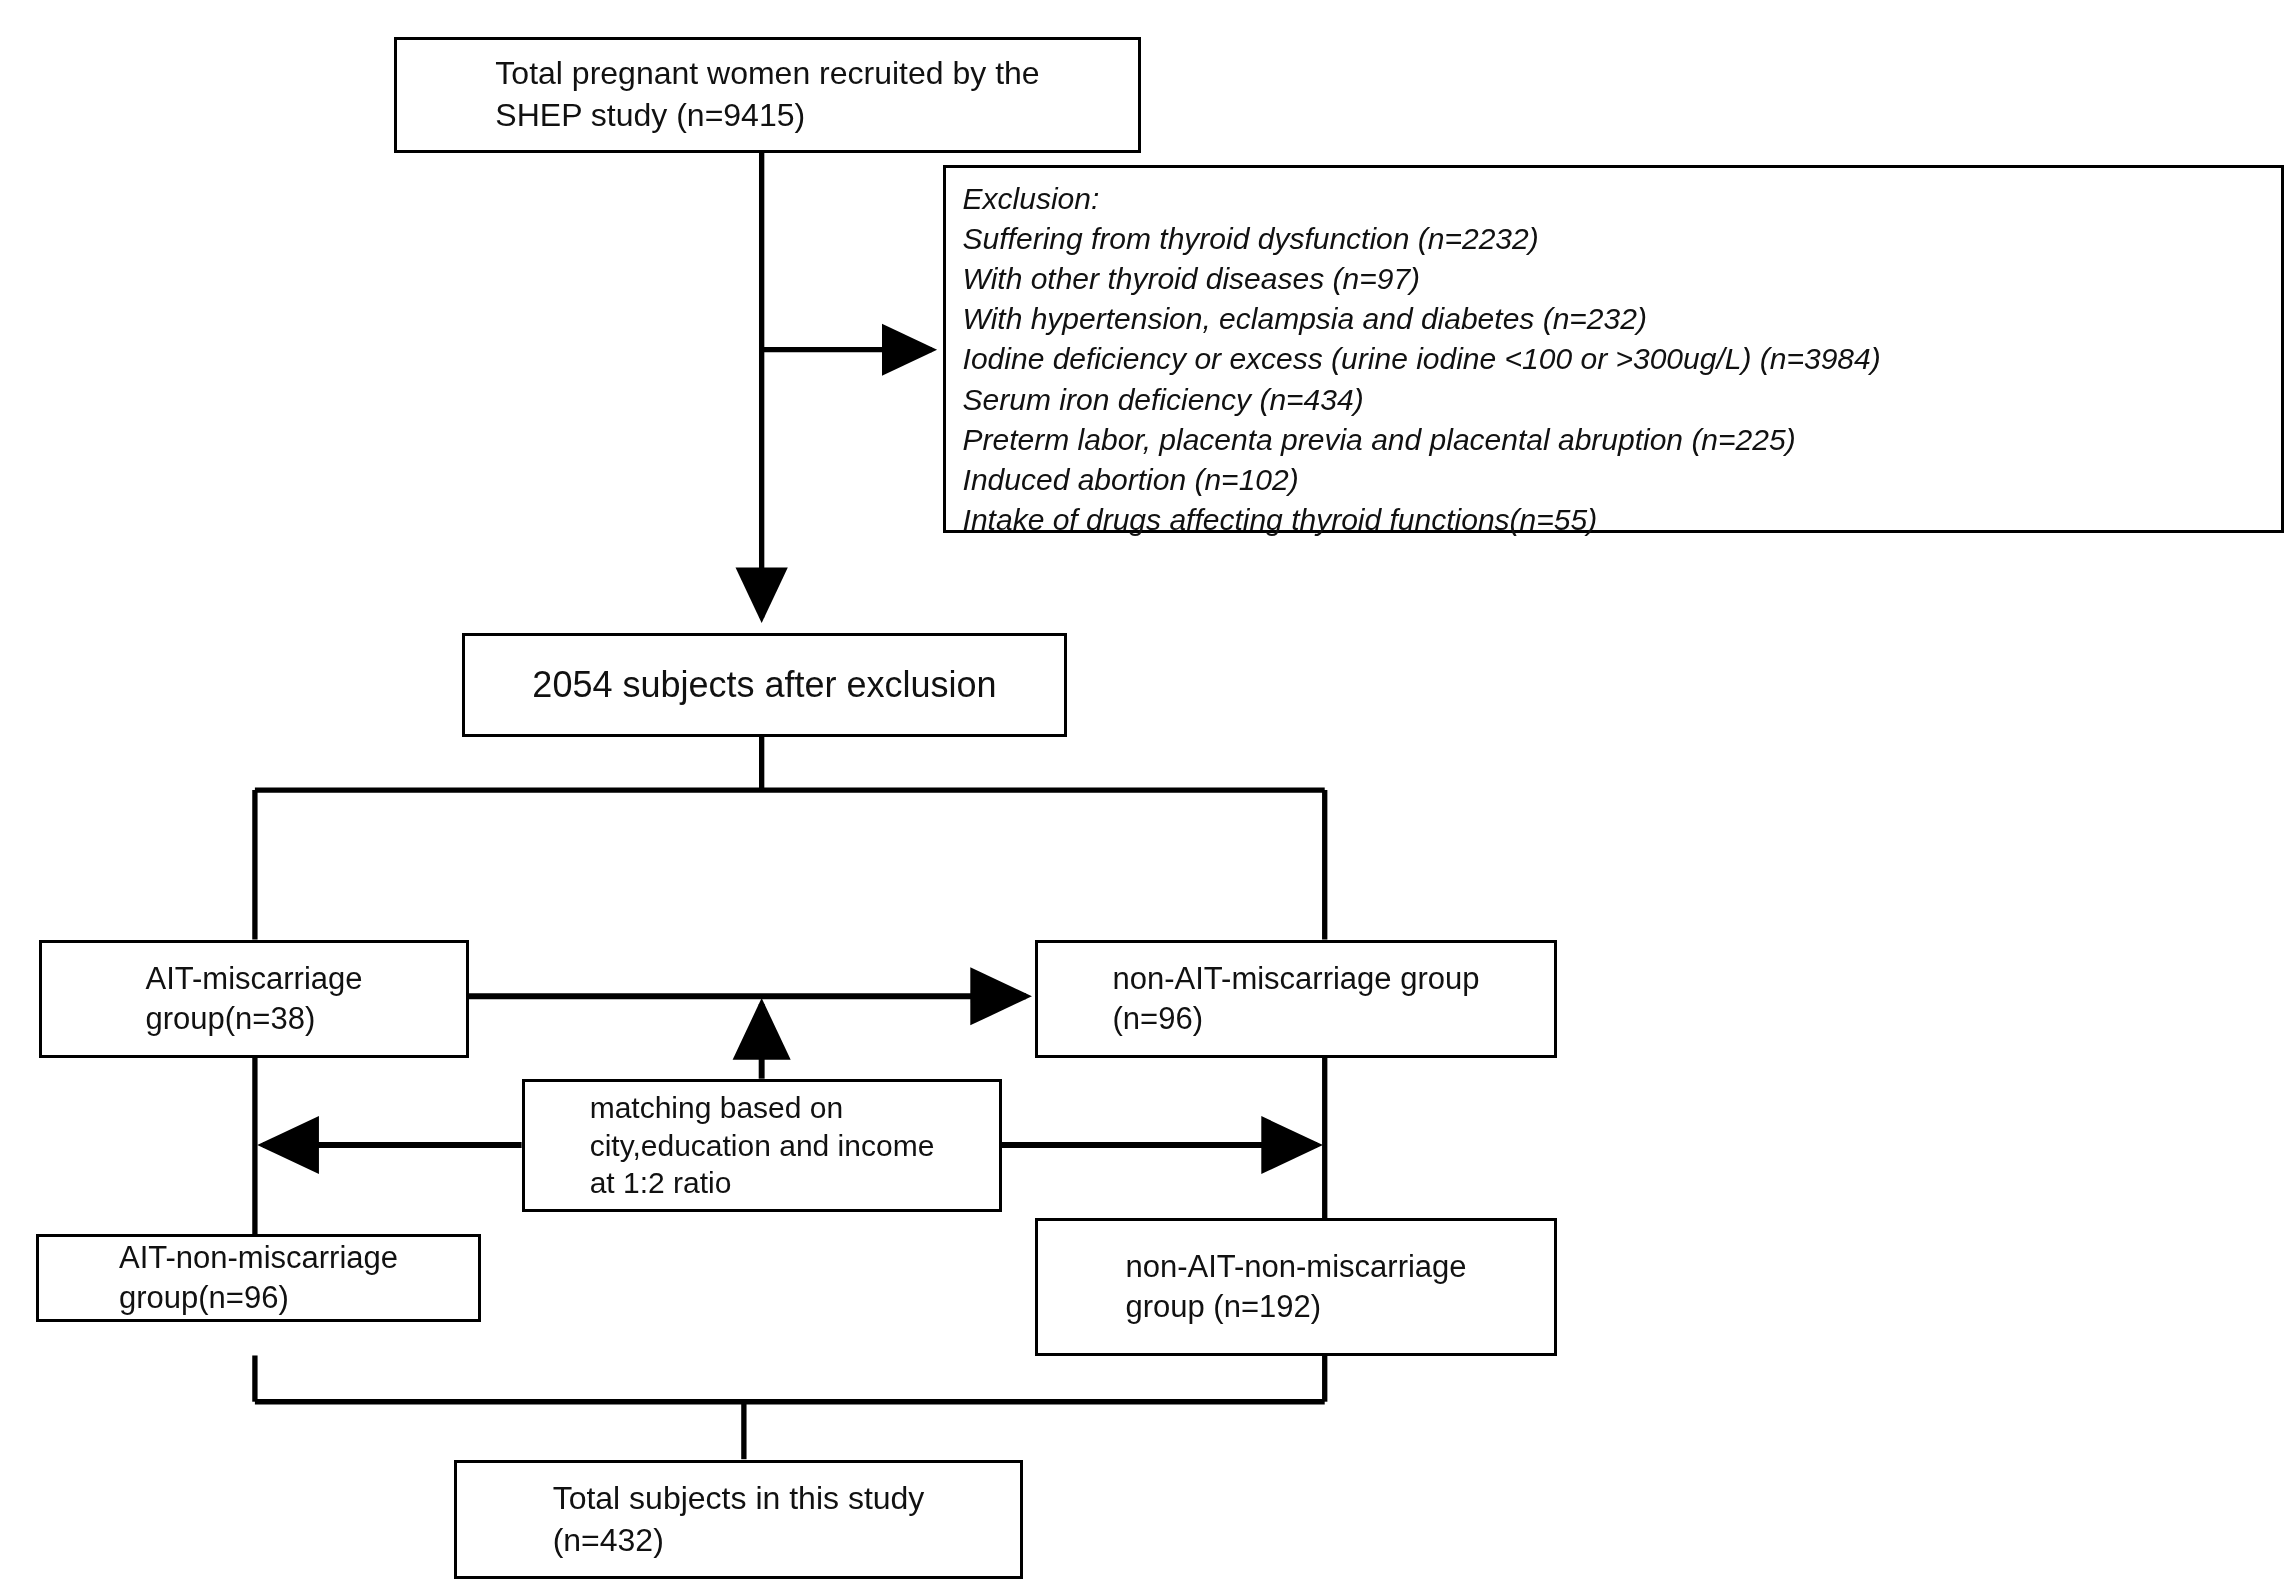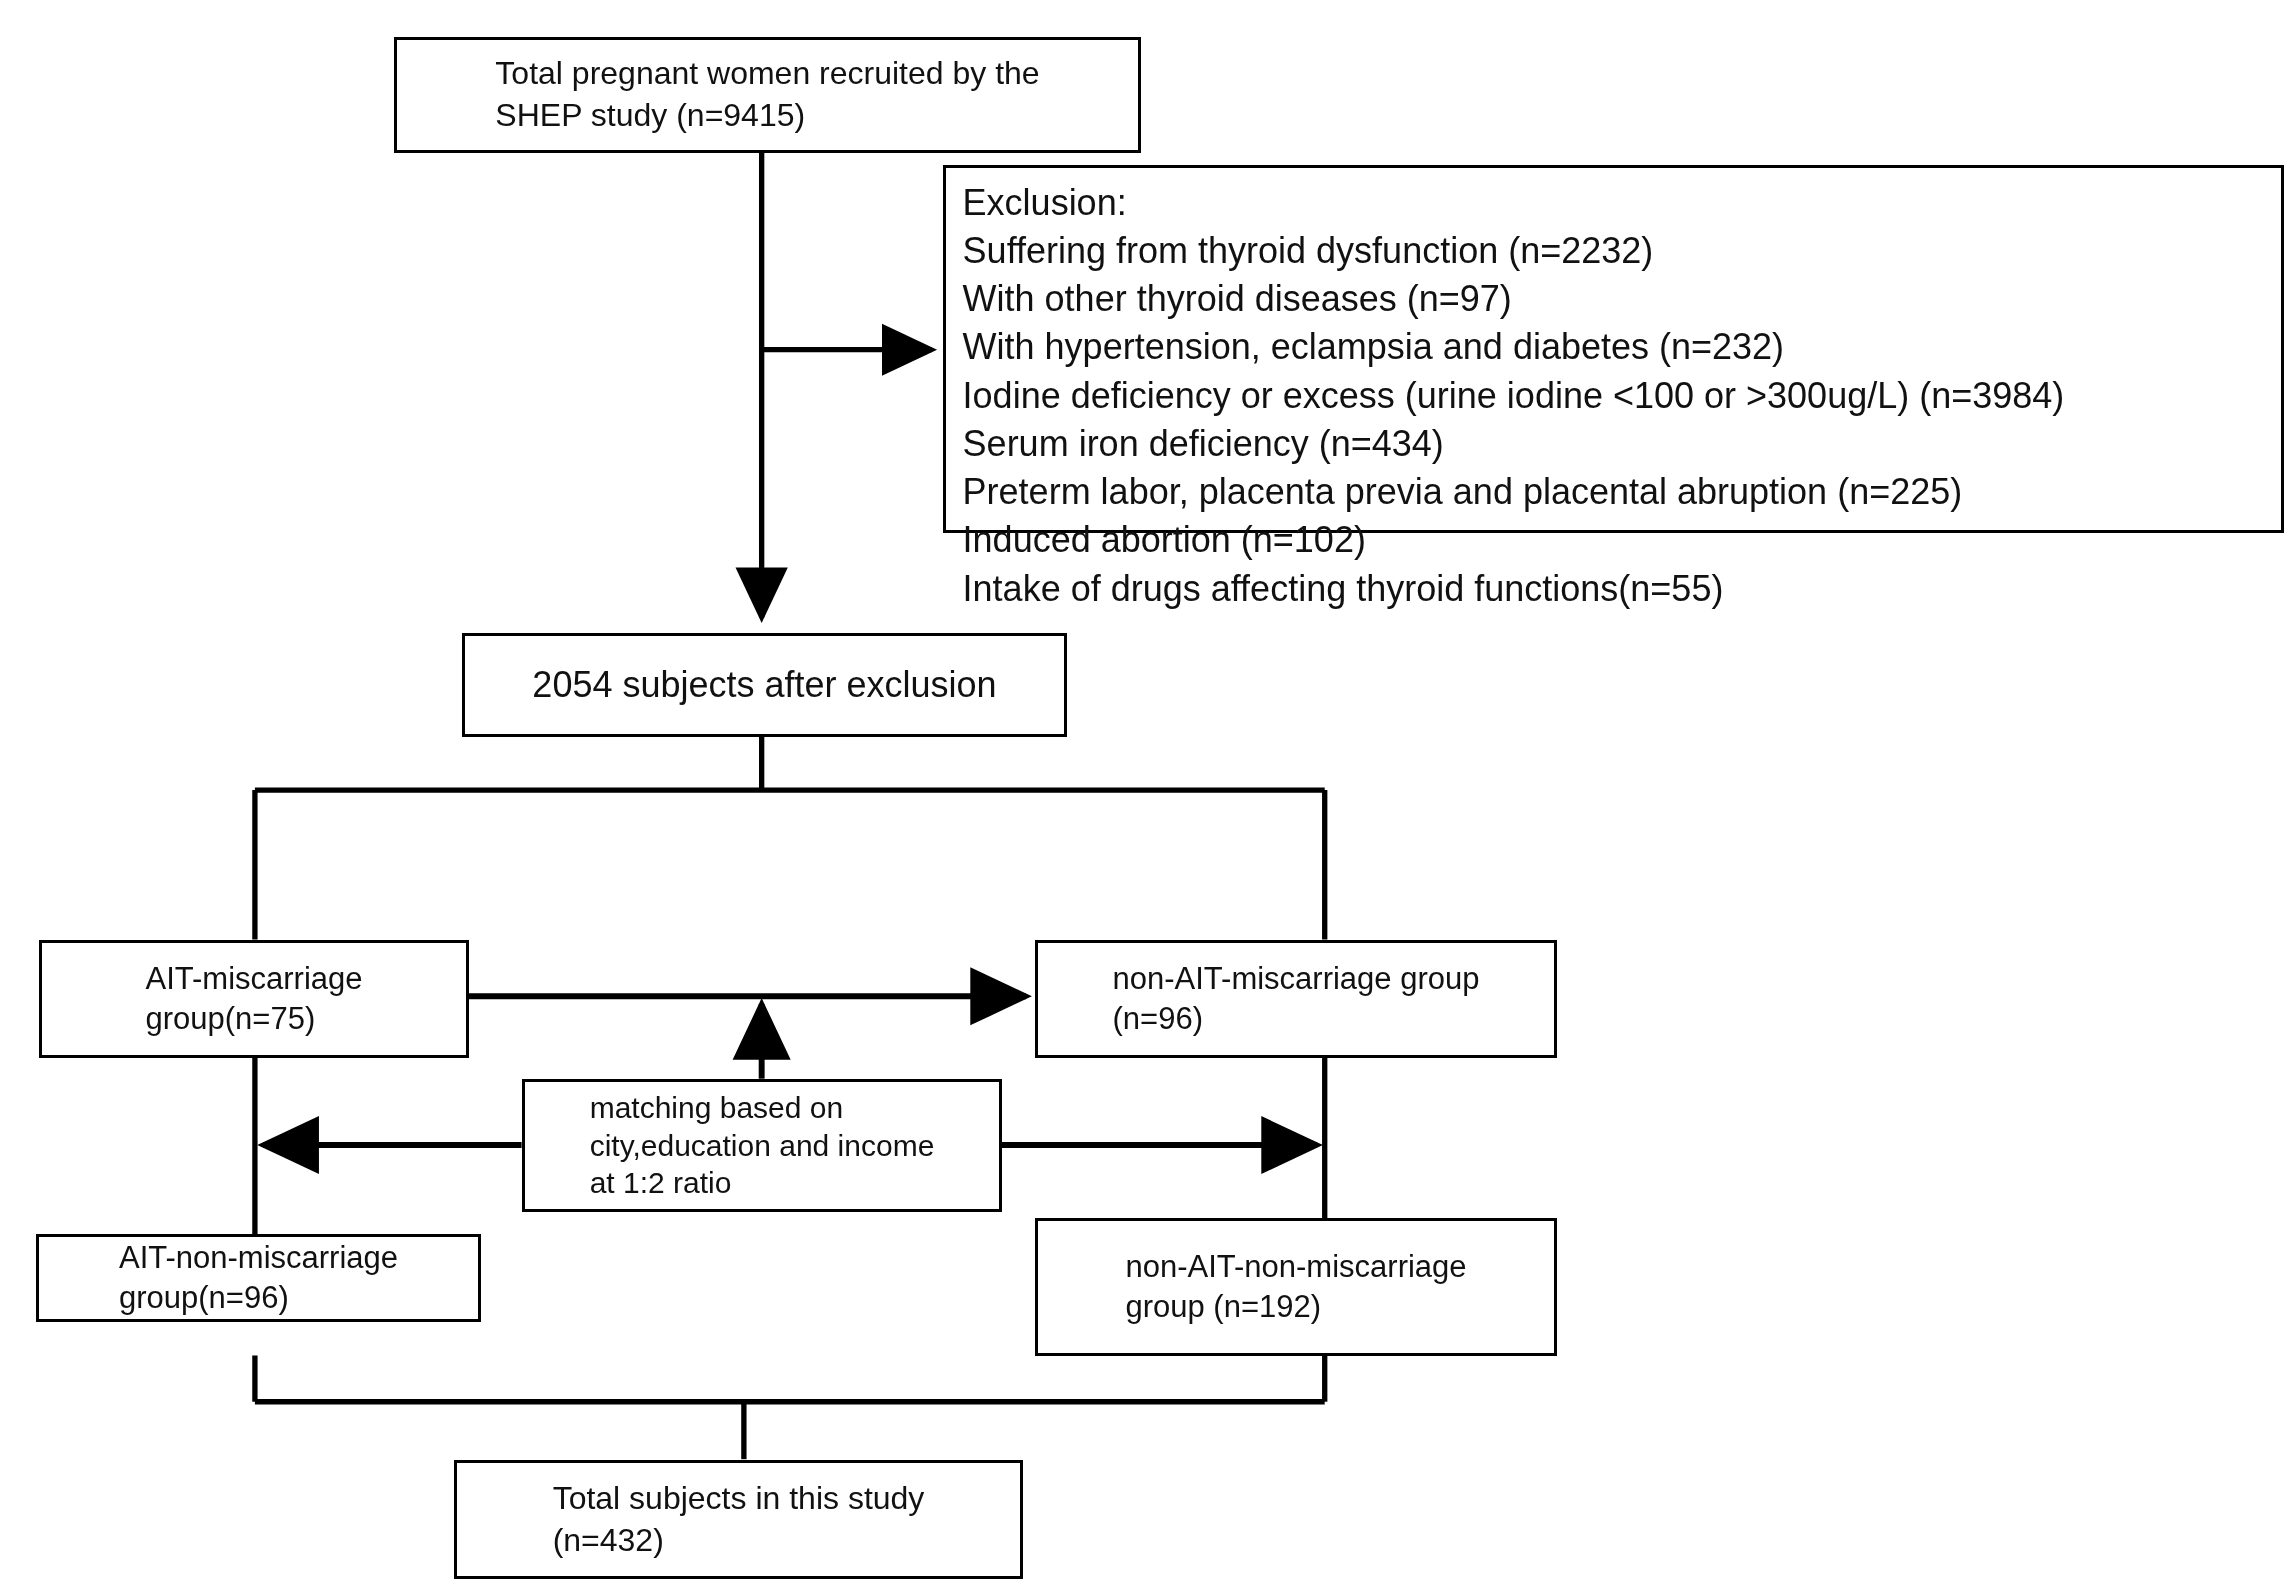--- a/index.html
+++ b/index.html
@@ -43,21 +43,21 @@
   .node.left-align {
     align-items: flex-start;
     justify-content: flex-start;
   }
   .node.left-align .txt {
     text-align: left;
     padding: 10.7px 12px 6px 16.6px;
     line-height: 1.34;
   }
   #box-top .txt { font-size: 32px; }
-  #box-exclusion .txt { font-size: 36px; }
+  #box-exclusion .txt { font-size: 30px; font-style: italic; }
   #box-after-exclusion .txt { font-size: 36px; }
   #box-matching .txt { font-size: 30px; line-height: 1.26; }
   #box-total .txt { font-size: 32px; }
 </style>
 </head>
 <body>
 
 <div id="stage">
 
   <svg id="wires" viewBox="0 0 3872 2681" width="2295" height="1589" xmlns="http://www.w3.org/2000/svg">
@@ -138,21 +138,21 @@
 Induced abortion (n=102)
 Intake of drugs affecting thyroid functions(n=55)</div>
   </div>
 
   <div class="node" id="box-after-exclusion" style="left:462px; top:633px; width:605px; height:104px;">
     <div class="txt">2054 subjects after exclusion</div>
   </div>
 
   <div class="node" id="box-ait-miscarriage" style="left:39px; top:940px; width:430px; height:118px;">
     <div class="txt">AIT-miscarriage
-group(n=75)</div>
+group(n=38)</div>
   </div>
 
   <div class="node" id="box-non-ait-miscarriage" style="left:1035px; top:940px; width:522px; height:118px;">
     <div class="txt">non-AIT-miscarriage group
 (n=96)</div>
   </div>
 
   <div class="node" id="box-matching" style="left:522px; top:1079px; width:480px; height:133px;">
     <div class="txt">matching based on
 city,education and income

